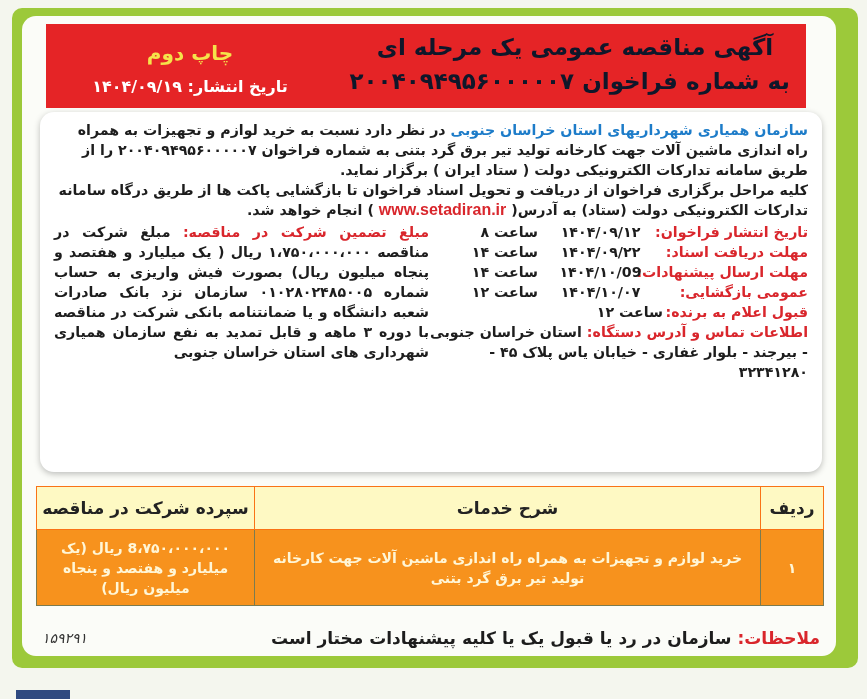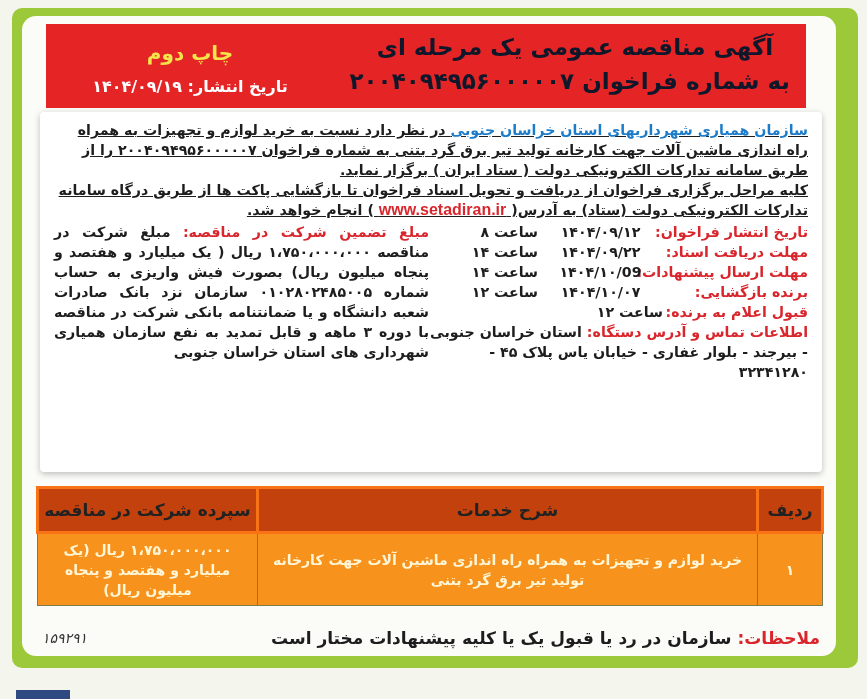--- a/index.html
+++ b/index.html
@@ -21,43 +21,43 @@
       background: #e52426; direction: rtl; box-sizing: border-box;
       padding: 6px 16px 0 16px;
     }
     .header .title-block { position: absolute; right: 16px; top: 6px; text-align: center; width: 430px; }
     .header .title { color: #0f172a; font-weight: bold; font-size: 23px; line-height: 34px; white-space: nowrap; }
     .header .side-block { position: absolute; left: 24px; top: 12px; width: 240px; text-align: center; }
     .header .edition { color: #f5e34a; font-weight: bold; font-size: 20px; line-height: 34px; }
     .header .pubdate { color: #fff; font-weight: bold; font-size: 16px; line-height: 34px; white-space: nowrap; }
     .body-text {
       position: absolute; left: 40px; top: 112px; width: 782px; height: 360px;
-      background: #ffffff; border-radius: 4px; box-shadow: 0 2px 6px rgba(0,0,0,0.25);
+      background: #ffffff; border-radius: 14px; box-shadow: 0 2px 6px rgba(0,0,0,0.25);
       direction: rtl; box-sizing: border-box; padding: 8px 14px 0 14px;
-      font-size: 14.2px; line-height: 20px; color: #1d1d1d; font-weight: bold; text-decoration: underline;
+      font-size: 14.2px; line-height: 20px; color: #1d1d1d; font-weight: bold;
     }
     .org { color: #1d7cc9; }
     .url { color: #d9262c; font-family: "Liberation Sans", sans-serif; font-size: 16px; }
     .red { color: #d9262c; }
     .para p { margin: 0; }
     .cols { position: relative; margin-top: 2px; height: 210px; }
     .col-right { position: absolute; right: 0; top: 0; width: 380px; }
     .col-left { position: absolute; left: 0; top: 0; width: 375px; text-align: justify; }
     .sched-row { display: flex; height: 20px; white-space: nowrap; }
     .sched-label { width: 145px; color: #d9262c; }
     .sched-date { width: 125px; text-align: center; direction: ltr; }
     .sched-time { width: 90px; }
     .contact { margin-top: 0; }
     .table {
       position: absolute; left: 36px; top: 486px; width: 788px; height: 120px;
       direction: rtl; border-collapse: collapse; font-weight: bold;
     }
     .table th {
-      background: #c2410c; height: 40px; font-size: 17px; color: #222;
-      border: 3px solid #f97316;
+      background: #fef9c3; height: 40px; font-size: 17px; color: #222;
+      border: 1px solid #f97316;
     }
     .table td {
       background: #f7921d; color: #fff6d6; font-size: 14px; text-align: center;
       border: 1px solid #7b7b50; line-height: 20px; padding: 4px 8px;
     }
     .notes {
       position: absolute; left: 40px; top: 628px; width: 780px; height: 30px;
       direction: rtl; font-weight: bold; font-size: 17px; color: #1d1d1d;
     }
     .notes .label { color: #d9262c; }
@@ -104,21 +104,21 @@
         <span class="sched-label">مهلت دریافت اسناد:</span>
         <span class="sched-date">۱۴۰۴/۰۹/۲۲</span>
         <span class="sched-time">ساعت ۱۴</span>
       </div>
       <div class="sched-row">
         <span class="sched-label">مهلت ارسال پیشنهادات:</span>
         <span class="sched-date">۱۴۰۴/۱۰/09</span>
         <span class="sched-time">ساعت ۱۴</span>
       </div>
       <div class="sched-row">
-        <span class="sched-label">برنده بازگشایی:</span>
+        <span class="sched-label">عمومی بازگشایی:</span>
         <span class="sched-date">۱۴۰۴/۱۰/۰۷</span>
         <span class="sched-time">ساعت ۱۲</span>
       </div>
       <div class="sched-row">
         <span class="sched-label">قبول اعلام به برنده:</span>
         <span class="sched-time">ساعت ۱۲</span>
       </div>
       <div class="contact">
         <span class="red">اطلاعات تماس و آدرس دستگاه:</span><span> استان خراسان جنوبی - بیرجند - بلوار غفاری - خیابان یاس پلاک ۴۵ - ۳۲۳۴۱۲۸۰</span>
       </div>
@@ -134,21 +134,21 @@
     <tr>
       <th style="width:60px">ردیف</th>
       <th>شرح خدمات</th>
       <th style="width:215px">سپرده شرکت در مناقصه</th>
     </tr>
   </thead>
   <tbody>
     <tr>
       <td>۱</td>
       <td>خرید لوازم و تجهیزات به همراه راه اندازی ماشین آلات جهت کارخانه تولید تیر برق گرد بتنی</td>
-      <td>۱،۷۵۰،۰۰۰،۰۰۰ ریال (یک میلیارد و هفتصد و پنجاه میلیون ریال)</td>
+      <td>8،۷۵۰،۰۰۰،۰۰۰ ریال (یک میلیارد و هفتصد و پنجاه میلیون ریال)</td>
     </tr>
   </tbody>
 </table>
 
 <div class="notes">
   <span class="label">ملاحظات:</span><span> سازمان در رد یا قبول یک یا کلیه پیشنهادات مختار است</span>
   <span class="code">۱۵۹۲۹۱</span>
 </div>
 
 <div class="bottom-tab"></div>

